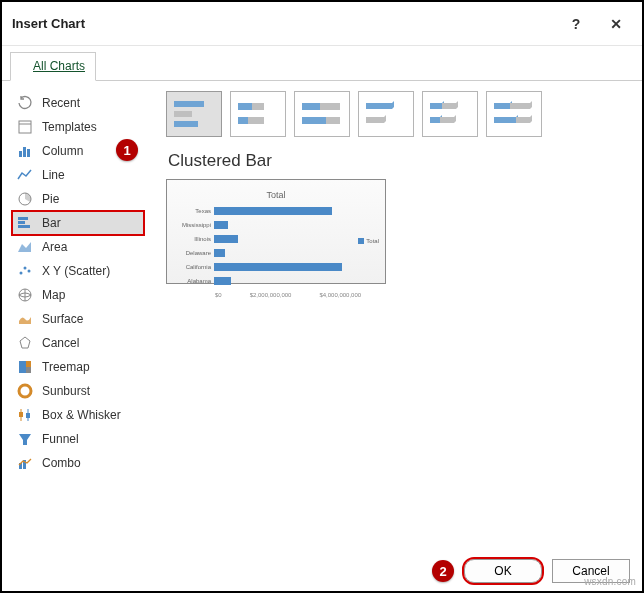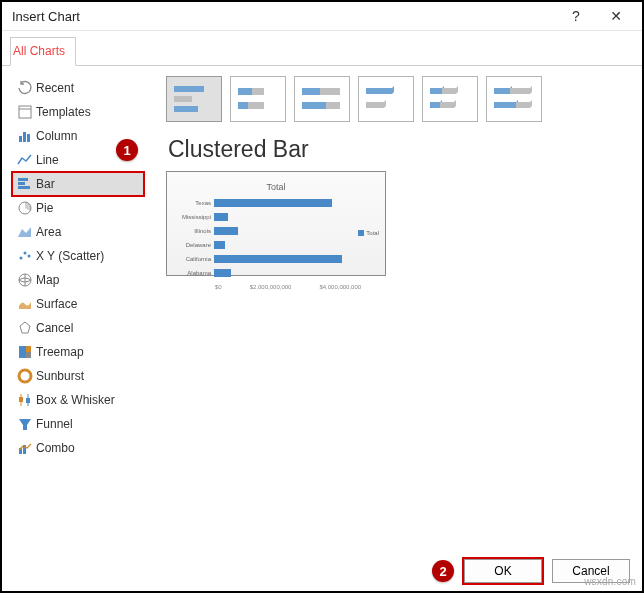--- a/index.html
+++ b/index.html
@@ -1,43 +1,43 @@
 <!DOCTYPE html>
 <html><head>
 <meta charset="utf-8">
 <style>
   * { box-sizing: border-box; font-family: "Segoe UI", Arial, sans-serif; }
   body { margin: 0; background: #fff; width: 644px; height: 593px; position: relative; overflow: hidden; border: 2px solid #000; }
-  .titlebar { display: flex; align-items: center; height: 29px; padding: 0 6px 0 10px; border-bottom: 1px solid #e5e5e5; }
+  .titlebar { display: flex; align-items: center; height: 44px; padding: 0 6px 0 10px; border-bottom: 1px solid #e5e5e5; font-weight: bold; }
   .titlebar .title { font-size: 13px; color: #222; flex: 1; }
   .titlebar .btn { width: 40px; height: 28px; display:flex; align-items:center; justify-content:center; font-size:14px; color:#333; }
   .tabs { padding: 6px 8px 0 8px; display:flex; }
-  .tab { font-size: 12px; color:#ef4444; padding: 6px 10px 7px 2px; border:1px solid #ccc; background:#fff; border-bottom:1px solid #fff; position:relative; z-index:2;}
+  .tab { font-size: 12px; color:#14532d; padding: 6px 10px 7px 22px; border:1px solid #ccc; background:#fff; border-bottom:1px solid #fff; position:relative; z-index:2;text-decoration:underline;}
   .tabline { border-top:1px solid #ccc; margin-top:-1px; }
   .main { display:flex; padding: 10px 10px 0 10px; height: 496px; }
   .sidebar { width: 132px; }
-  .side-item { display:flex; align-items:center; height:24px; padding:0 4px; font-size:12px; color:#333; gap:2px; cursor:pointer; }
+  .side-item { display:flex; align-items:center; height:24px; padding:0 4px; font-size:12px; color:#333; gap:8px; cursor:pointer; }
   .side-item.selected { background:#dedede; outline:2px solid #d40000; outline-offset:-1px; }
   .side-icon { width:18px; height:18px; display:flex; align-items:center; justify-content:center; }
   .content { flex:1; padding-left: 22px; position:relative; }
   .subtypes { display:flex; gap:8px; margin-bottom:14px; }
   .subtype { width:56px; height:46px; border:1px solid #b5b5b5; background:#fff; display:flex; align-items:center; justify-content:center; cursor:pointer; }
   .subtype.selected { background:#e0e0e0; border-color:#9a9a9a; }
-  .subtitle { font-size:23px; color:#333; margin: 2px 0 8px 2px; }
+  .subtitle { font-size:17px; color:#333; margin: 2px 0 8px 2px; }
   .preview { width:220px; height:105px; border:1px solid #8a8a8a; background:linear-gradient(#fbfbfb,#f1f1f1); position:relative; padding:10px 10px 12px 10px; }
   .preview .ptitle { font-size:9px; color:#666; text-align:center; margin-bottom:4px; }
   .preview .row { display:flex; align-items:center; height:14px; gap:3px; }
   .preview .lbl { width:34px; font-size:6px; color:#666; text-align:right; }
   .preview .bar { height:8px; background:#4a89c7; }
   .preview .xaxis { display:flex; gap:28px; margin-left:38px; margin-top:4px; font-size:6px; color:#888;}
   .preview .legend { position:absolute; right:6px; top:58px; font-size:6px; color:#666; display:flex; align-items:center; gap:2px;}
   .preview .legend .sw { width:6px; height:6px; background:#4a89c7; }
   .footer { position:absolute; bottom:8px; right:12px; display:flex; gap:10px; align-items:center; }
   .okbtn, .cancelbtn { font-size:12px; width:78px; height:24px; border:1px solid #999; background:#fdfdfd; display:flex; align-items:center; justify-content:center; }
-  .okbtn { outline:2px solid #d40000; outline-offset:0px; }
+  .okbtn { outline:2px solid #d40000; outline-offset:0px;border-radius:10px; }
   .marker { width:22px; height:22px; border-radius:50%; background:#b30000; color:#fff; font-size:13px; font-weight:bold; display:flex; align-items:center; justify-content:center; position:absolute; box-shadow:0 1px 2px rgba(0,0,0,.3); z-index:5;}
   .watermark { position:absolute; bottom:4px; right:6px; font-size:10px; color:#aaa; letter-spacing:.2px;}
 </style>
 </head>
 <body>
 
 <div class="titlebar">
   <span class="title">Insert Chart</span>
   <span class="btn">?</span>
   <span class="btn">✕</span>
@@ -80,38 +80,38 @@
       <span>Column</span>
     </div>
     <div class="side-item">
       <span class="side-icon">
           <svg width="16" height="16" viewBox="0 0 16 16">
             <polyline points="1,12 5,6 9,9 14,3" fill="none" stroke="#4a89c7" stroke-width="1.5"></polyline>
           </svg>
         </span>
       <span>Line</span>
     </div>
+    <div class="side-item">
+      <span class="side-icon">
+          <svg width="16" height="16" viewBox="0 0 16 16">
+            <circle cx="8" cy="8" r="6" fill="none" stroke="#888"></circle>
+            <path d="M8 8 L8 2 A6 6 0 0 1 13 11 Z" fill="#888" opacity=".4"></path>
+          </svg>
+        </span>
+      <span>Pie</span>
+    </div>
     <div class="side-item selected">
       <span class="side-icon">
           <svg width="16" height="16" viewBox="0 0 16 16">
             <rect x="1" y="2" width="10" height="3" fill="#4a89c7"></rect>
             <rect x="1" y="6" width="7" height="3" fill="#4a89c7"></rect>
             <rect x="1" y="10" width="12" height="3" fill="#4a89c7"></rect>
           </svg>
         </span>
       <span>Bar</span>
-    </div>
-    <div class="side-item">
-      <span class="side-icon">
-          <svg width="16" height="16" viewBox="0 0 16 16">
-            <circle cx="8" cy="8" r="6" fill="none" stroke="#888"></circle>
-            <path d="M8 8 L8 2 A6 6 0 0 1 13 11 Z" fill="#888" opacity=".4"></path>
-          </svg>
-        </span>
-      <span>Pie</span>
     </div>
     <div class="side-item">
       <span class="side-icon">
           <svg width="16" height="16" viewBox="0 0 16 16">
             <polygon points="1,13 5,5 9,9 14,3 14,13" fill="#4a89c7" opacity=".6"></polygon>
           </svg>
         </span>
       <span>Area</span>
     </div>
     <div class="side-item">

